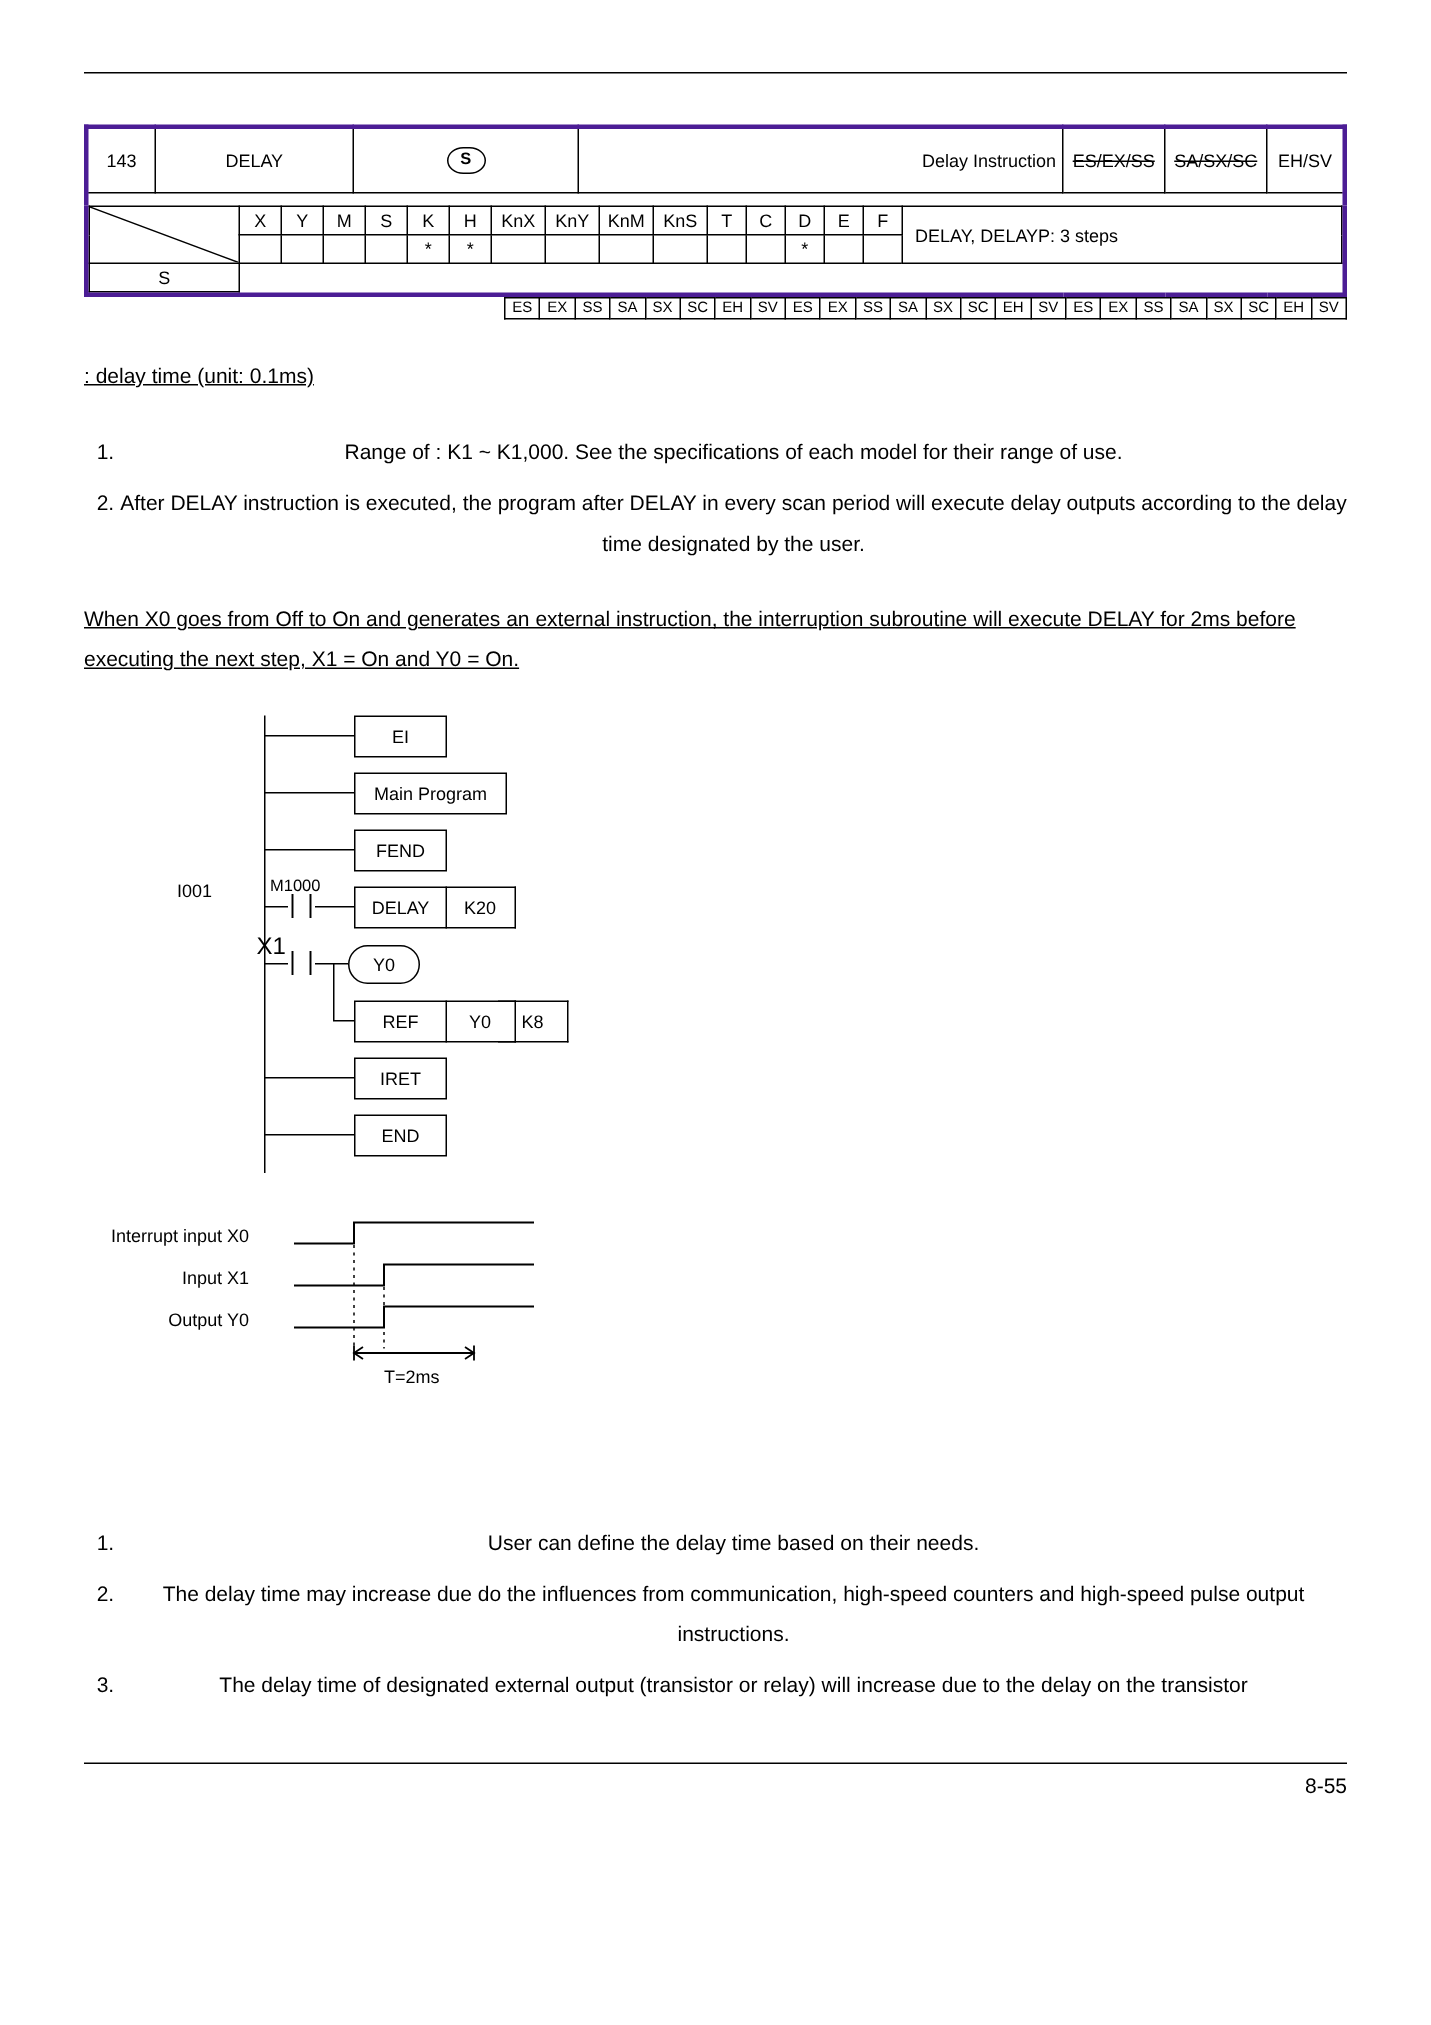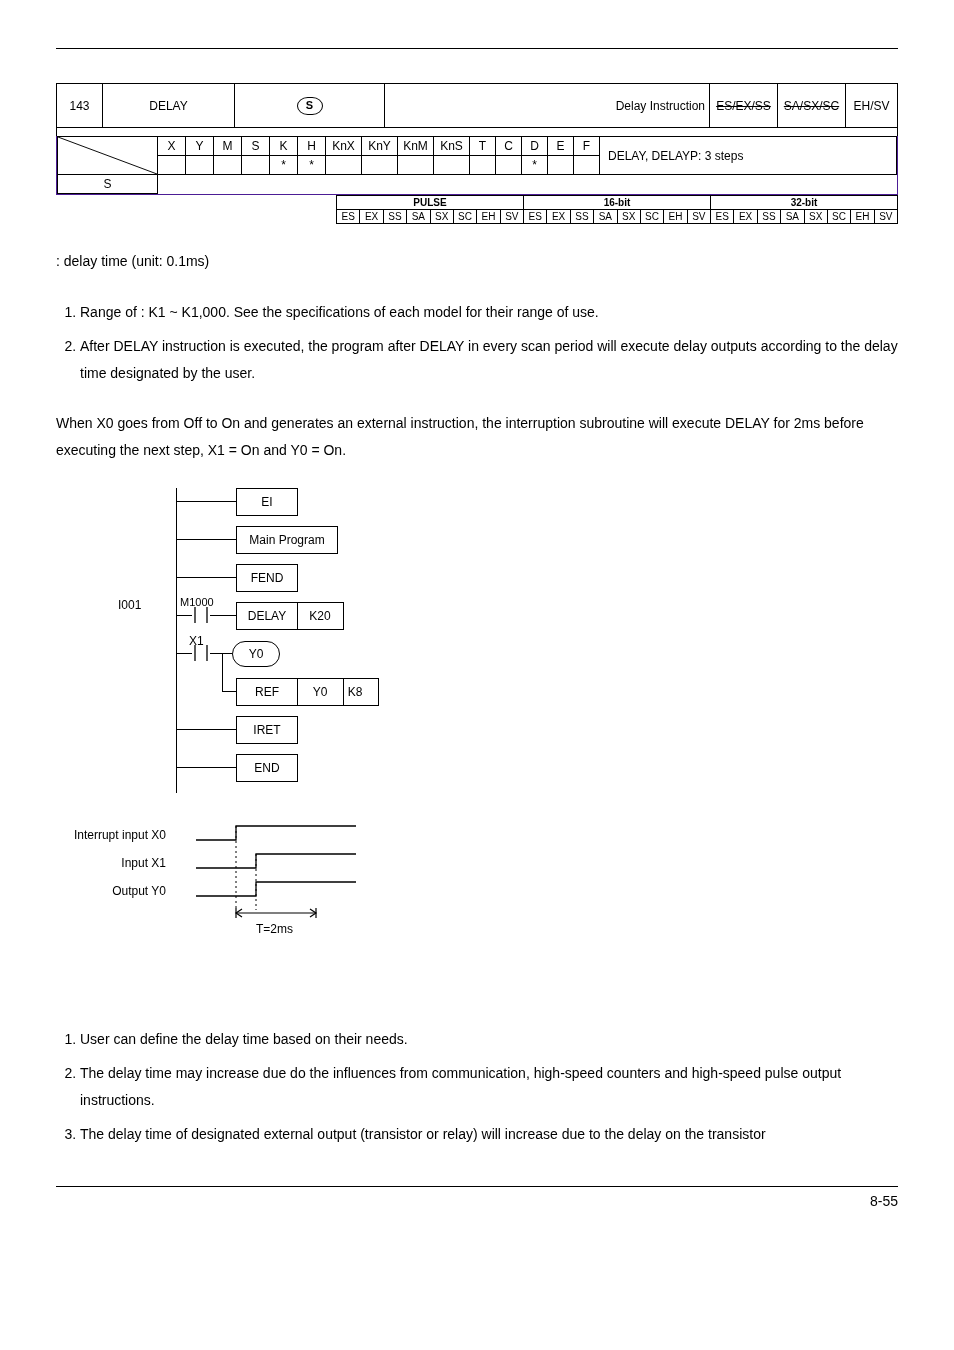--- a/index.html
+++ b/index.html
@@ -11,21 +11,21 @@
     width: 954px;
     box-sizing: border-box;
     background: #fff;
   }
   .hr-top { border-top: 1.2px solid #000; margin-bottom: 34px; }
   .hr-bottom { border-top: 1.2px solid #000; margin-top: 38px; margin-bottom: 6px; }
   .page-num { text-align: right; font-size: 14px; }
 
   
   .blk {
-    border: 1px solid #4c1d95;
+    border: 3px solid #4c1d95;
     border-collapse: collapse;
     width: 100%;
     table-layout: fixed;
     padding-left: 36px;
   }
   .blk td, .blk th { border: 1px solid #000; padding: 3px 4px; text-align: center; font-size: 12px; vertical-align: middle; }
   .no-right { border-right: none !important; }
   .no-left { border-left: none !important; }
   .tall { height: 44px; }
 
@@ -53,24 +53,24 @@
     position: relative;
     width: 100px;
   }
   .diagcell svg { position: absolute; inset: 0; width: 100%; height: 100%; }
 
   
   .pstrip { border-collapse: collapse; width: 100%; font-size: 10px; table-layout: fixed; }
   .pstrip td, .pstrip th { border: 1px solid #000; padding: 1px 0; text-align: center; }
   .pstrip-wrap { margin-left: 280px; }
 
-  .body-text { margin: 24px 0 24px 0; line-height: 1.9; }
+  .body-text { margin: 24px 0 24px 0; line-height: 1.9; text-decoration: underline; }
   .body-text p { margin: 0 0 4px 0; }
   .list { padding-left: 24px; }
-  .list li { margin-bottom: 8px; line-height: 1.9; }
+  .list li { margin-bottom: 8px; line-height: 1.9; text-align: center; }
 
   
   .ladder { position: relative; width: 340px; height: 510px; margin-left: 50px; margin-top: 24px; margin-bottom: 28px; }
   .ladder .vline { position: absolute; left: 70px; top: 0; width: 0; height: 305px; border-left: 1.3px solid #000; }
   .box { position: absolute; border: 1.3px solid #000; font-size: 12px; text-align: center; display: flex; align-items: center; justify-content: center; height: 26px; }
   .h { position: absolute; border-top: 1.3px solid #000; height: 0; }
   .label { position: absolute; font-size: 12px; }
   .oval { position: absolute; border: 1.3px solid #000; border-radius: 14px; height: 24px; display: flex; align-items: center; justify-content: center; font-size: 12px; }
 
   
@@ -180,25 +180,20 @@
       </tbody>
           </table>
     </td>
   </tr>
 </tbody>
   </table>
 
 <div class="pstrip-wrap">
 <table class="pstrip">
   <tbody>
-        <tr>
-    <th colspan="8">PULSE</th>
-    <th colspan="8">16-bit</th>
-    <th colspan="8">32-bit</th>
-  </tr>
   <tr>
     <td>ES</td>
           <td>EX</td>
           <td>SS</td>
           <td>SA</td>
           <td>SX</td>
           <td>SC</td>
           <td>EH</td>
           <td>SV</td>
     <td>ES</td>
@@ -251,21 +246,21 @@
   <div class="label" style="top:108px;left:74px;font-size:11px">M1000</div>
   <div class="h" style="top:127px;left:70px;width:16px"></div>
   <svg style="position:absolute;top:119px;left:86px" width="18" height="16">
       <line x1="3" y1="0" x2="3" y2="16" stroke="#000" stroke-width="1.3"></line>
       <line x1="15" y1="0" x2="15" y2="16" stroke="#000" stroke-width="1.3"></line>
     </svg>
   <div class="h" style="top:127px;left:104px;width:26px"></div>
   <div class="box" style="top:114px;left:130px;width:60px">DELAY</div>
   <div class="box" style="top:114px;left:191px;width:46px;border-left:none">K20</div>
 
-  <div class="label" style="top:146px;left:83px;font-size:12px">X1</div>
+  <div class="label" style="top:146px;left:65px;font-size:16px">X1</div>
   <div class="h" style="top:165px;left:70px;width:16px"></div>
   <svg style="position:absolute;top:157px;left:86px" width="18" height="16">
       <line x1="3" y1="0" x2="3" y2="16" stroke="#000" stroke-width="1.3"></line>
       <line x1="15" y1="0" x2="15" y2="16" stroke="#000" stroke-width="1.3"></line>
     </svg>
   <div class="h" style="top:165px;left:104px;width:22px"></div>
   <div class="oval" style="top:153px;left:126px;width:46px">Y0</div>
 
   <div style="position:absolute;top:165px;left:116px;width:0;height:38px;border-left:1.3px solid #000"></div>
   <div class="h" style="top:203px;left:116px;width:14px"></div>

